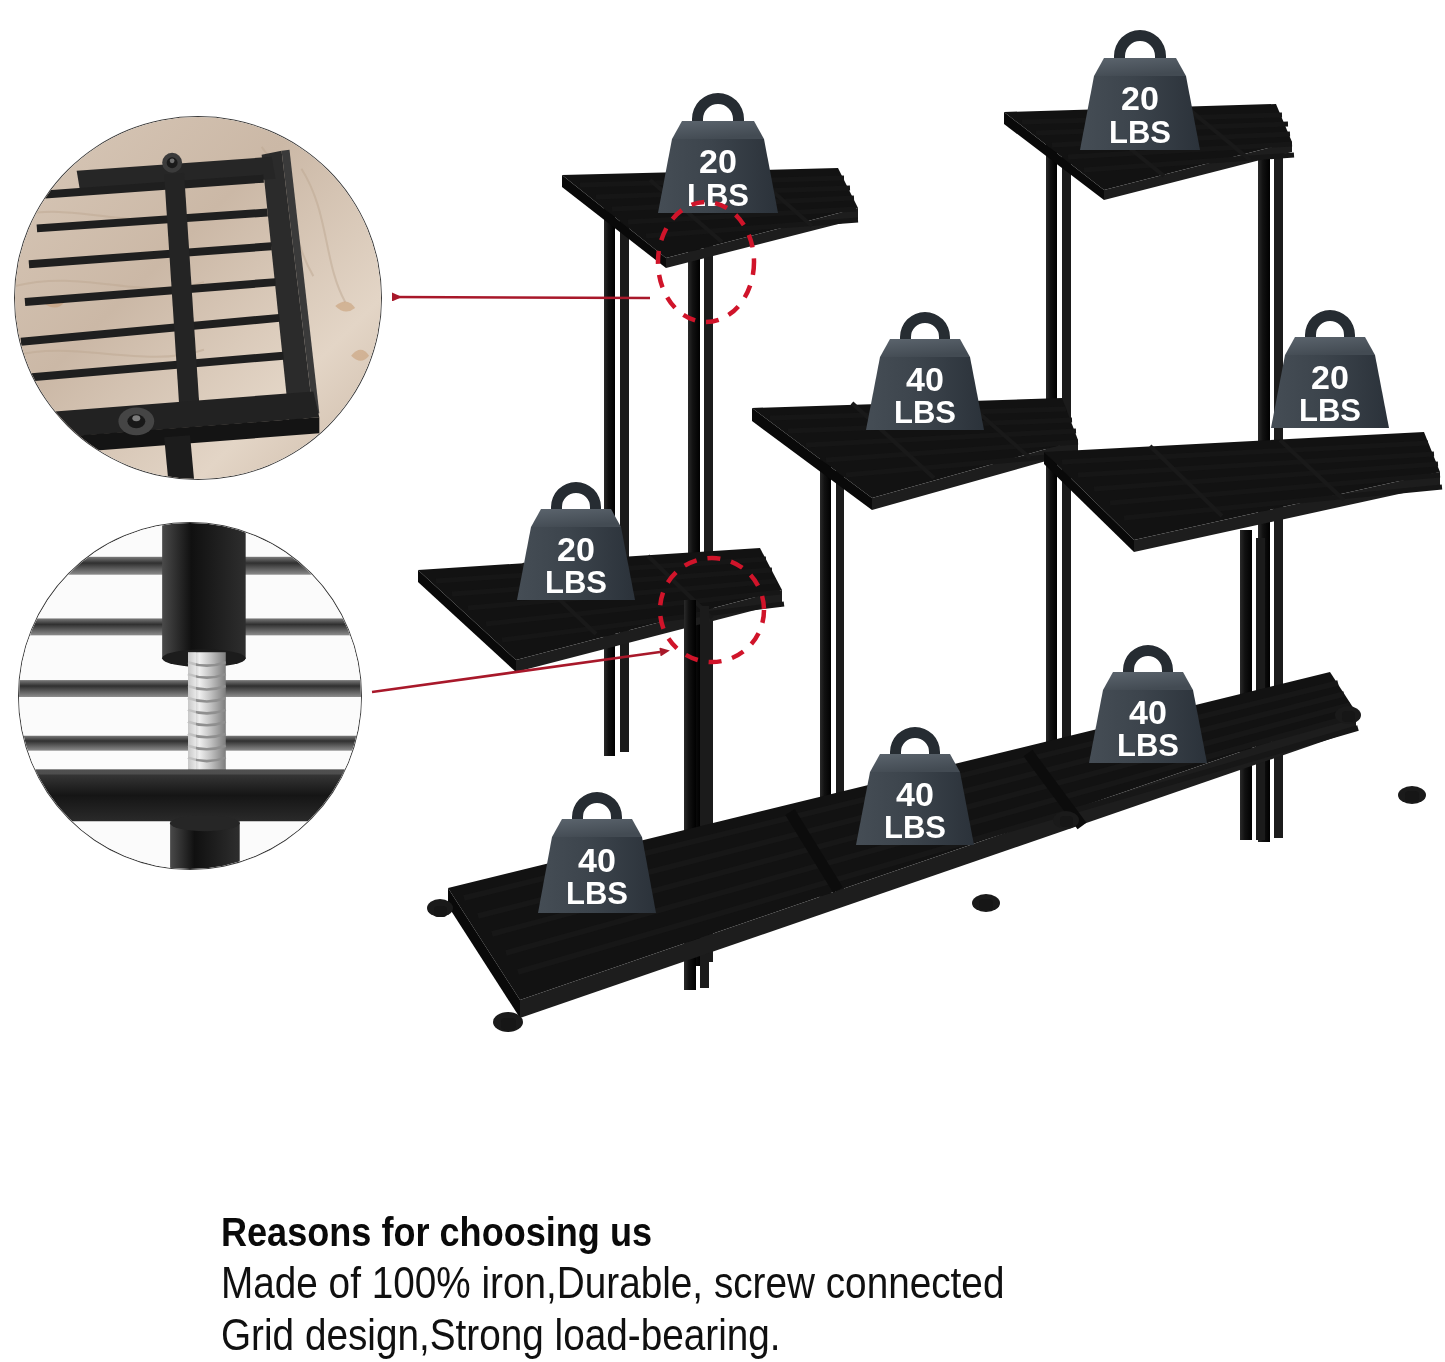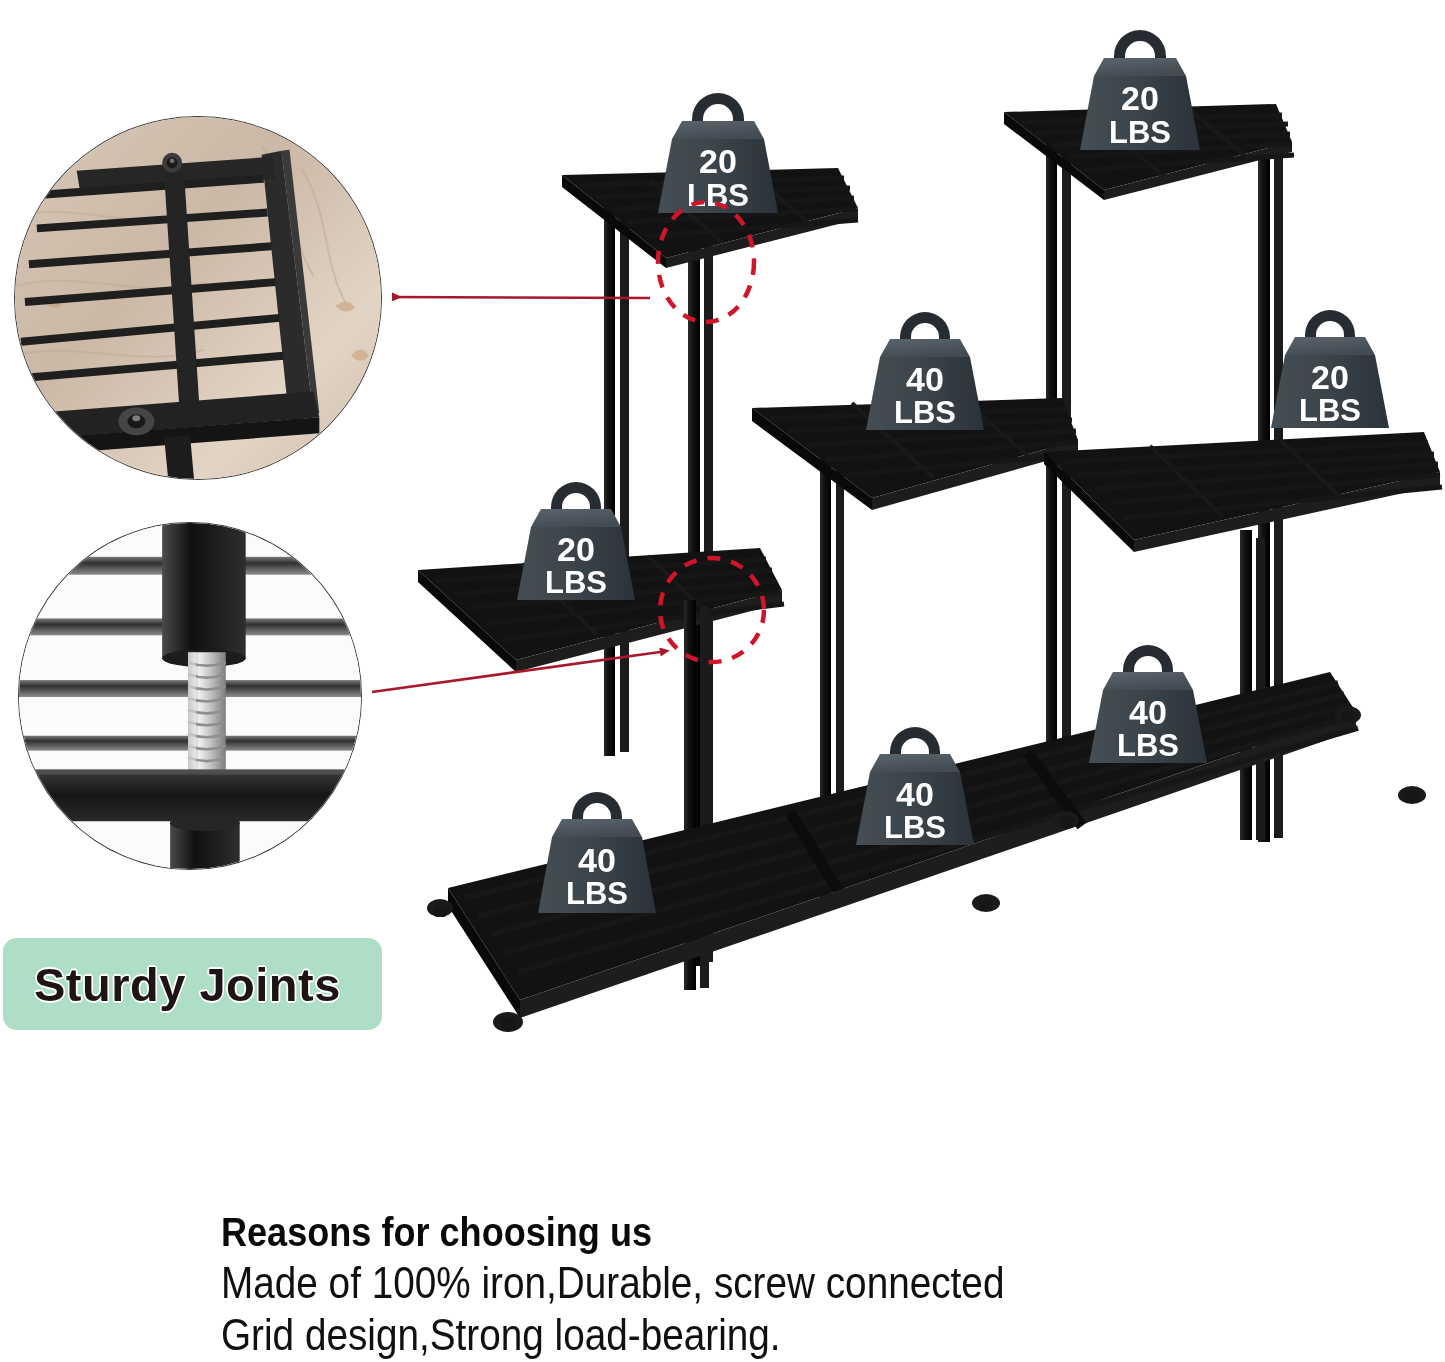--- a/index.html
+++ b/index.html
@@ -481,23 +481,20 @@
       </g>
 
       <rect x="0" y="248" width="344" height="52" fill="url(#plateg)"></rect>
       <rect x="0" y="248" width="344" height="5" fill="#595959" opacity="0.7"></rect>
 
       <rect x="152" y="300" width="70" height="48" fill="url(#postg2)"></rect>
       <ellipse cx="187" cy="302" rx="35" ry="8" fill="#262626"></ellipse>
     </svg>
   </div>
 
-  <div id="sturdy-joints-badge">
-    <span id="sturdy-joints-label">Sturdy Joints</span>
-  </div>
 
   <div id="copy-block">
     <div id="copy-heading">Reasons for choosing us</div>
     <div class="copy-line">Made of 100% iron,Durable, screw connected</div>
     <div class="copy-line">Grid design,Strong load-bearing.</div>
   </div>
 
 </div>
 
 </body></html>

